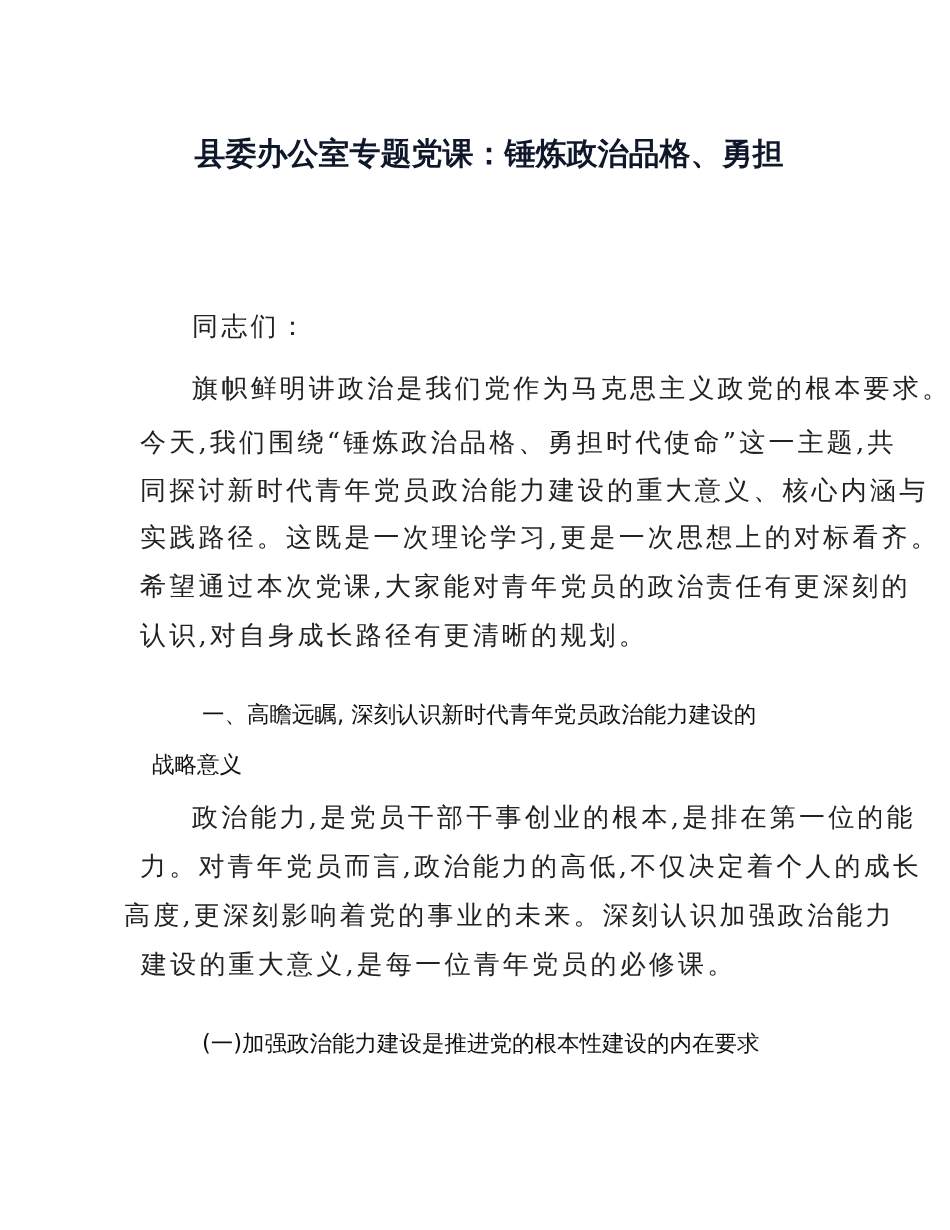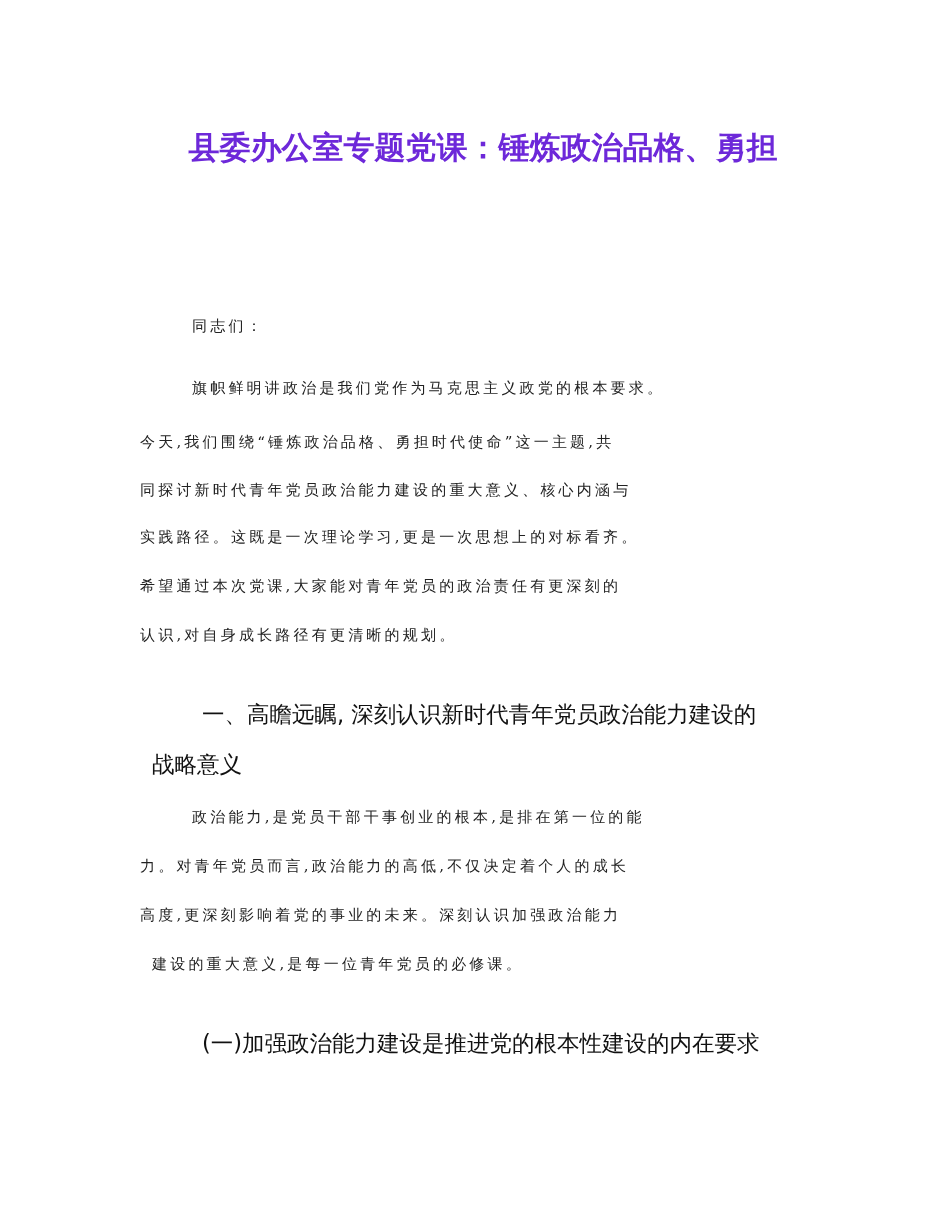--- a/index.html
+++ b/index.html
@@ -22,30 +22,30 @@
     }
     .title {
       position: absolute;
       left: 120px;
       width: 710px;
       text-align: center;
       font-family: "DejaVu Sans", "Liberation Sans", sans-serif;
       font-weight: bold;
       font-size: 31px;
       line-height: 50px;
-      color: #6d28d9;
-      margin: 8px;
+      color: #0f172a;
+      margin: 14px;
     }
     .title.l1 { top: 114px; }
     .title.l2 { top: 163px; }
 
     .line {
       position: absolute;
       font-family: "DejaVu Serif", "Liberation Serif", serif;
-      font-size: 15px;
+      font-size: 26px;
       letter-spacing: 3.2px;
       line-height: 30px;
       color: #222222;
       white-space: nowrap;
       margin: 0;
     }
     .heading {
       position: absolute;
       font-family: "DejaVu Sans", "Liberation Sans", sans-serif;
       font-size: 22.5px;
@@ -75,19 +75,19 @@
   </div>
 
   <div>
     <p class="heading" style="left:190px; top:687px;">一、高瞻远瞩, 深刻认识新时代青年党员政治能力建设的</p>
     <p class="heading" style="left:140px; top:737px;">战略意义</p>
   </div>
 
   <div>
     <p class="line" style="left:192px; top:802px;text-align:right;">政治能力,是党员干部干事创业的根本,是排在第一位的能</p>
     <p class="line" style="left:140px; top:851px;">力。对青年党员而言,政治能力的高低,不仅决定着个人的成长</p>
-    <p class="line" style="left:140px; top:900px;">高度,更深刻影响着党的事业的未来。深刻认识加强政治能力</p>
-    <p class="line" style="left:152px; top:949px;">建设的重大意义,是每一位青年党员的必修课。</p>
+    <p class="line" style="left:124px; top:900px;">高度,更深刻影响着党的事业的未来。深刻认识加强政治能力</p>
+    <p class="line" style="left:141px; top:949px;">建设的重大意义,是每一位青年党员的必修课。</p>
   </div>
 
   <p class="heading" style="left:190px; top:1016px;">(一)加强政治能力建设是推进党的根本性建设的内在要求</p>
 
 </div>
 
 </body></html>

